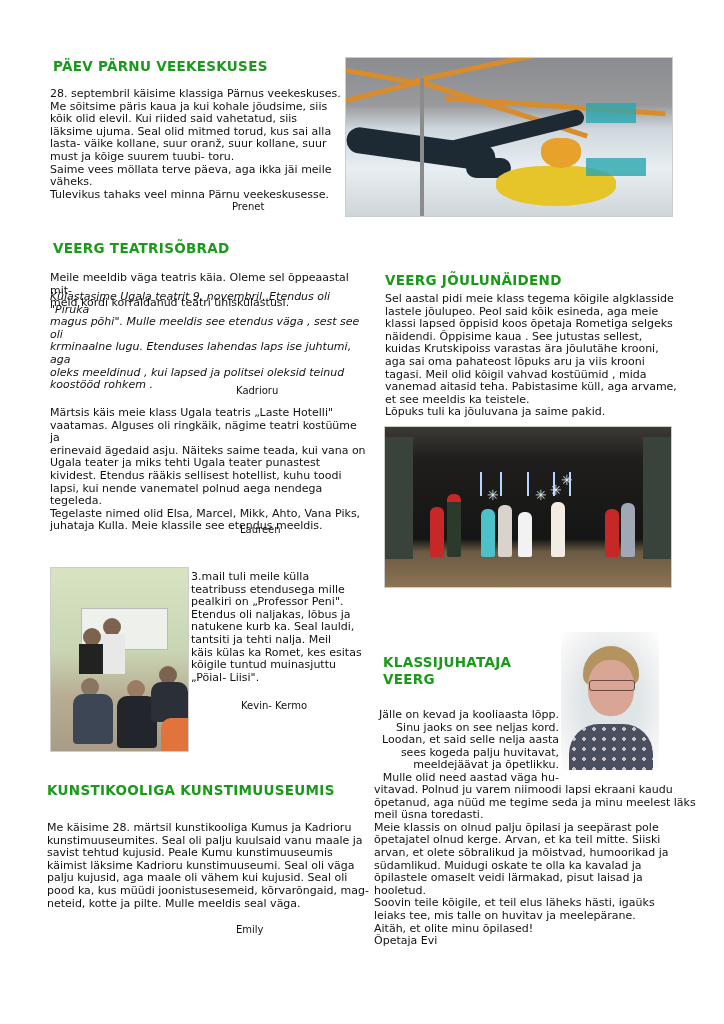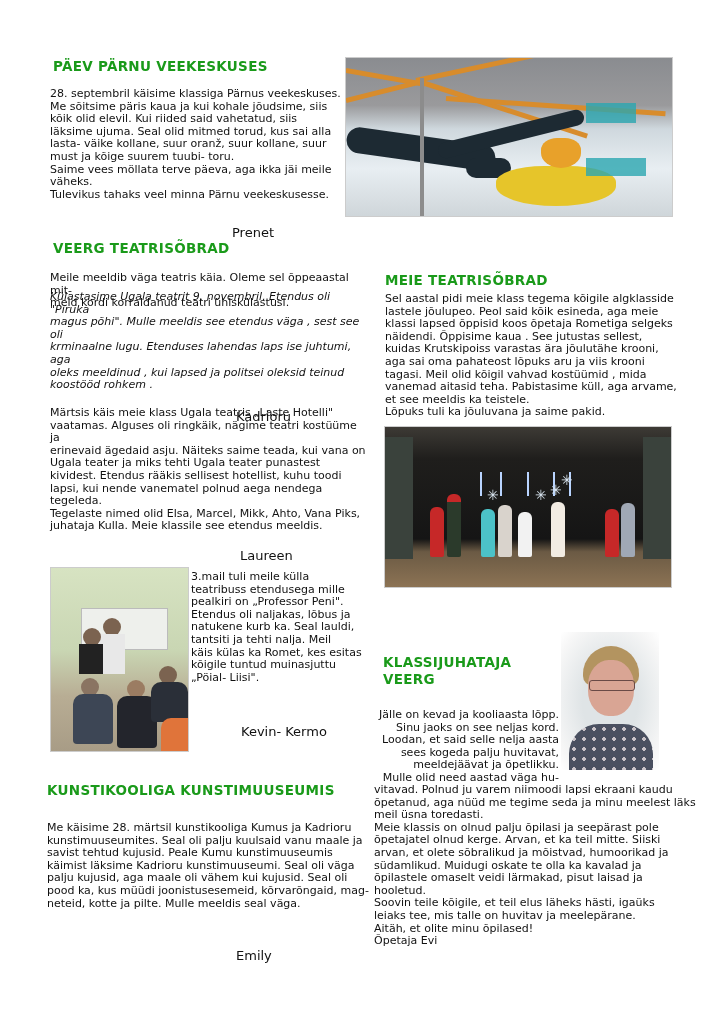--- a/index.html
+++ b/index.html
@@ -2,21 +2,21 @@
 <html><head>
 <meta charset="utf-8">
 <style>
   html, body { margin: 0; padding: 0; background: #ffffff; }
   body { width: 724px; height: 1024px; position: relative; overflow: hidden;
          font-family: "DejaVu Sans", sans-serif; color: #111; }
   .abs { position: absolute; }
   .heading { color: #1a9a1a; font-weight: bold; font-size: 13.5px; letter-spacing: 0.3px;
              font-family: "DejaVu Sans", sans-serif; }
   .body { font-size: 11px; line-height: 12.6px; white-space: pre-line; }
-  .author { font-size: 13px; margin-top: 24px; }
+  .author { font-size: 10px; }
   .photo { border: 1px solid #ccc; overflow: hidden; }
 
   
   #pool { left: 345px; top: 57px; width: 326px; height: 158px;
           background: linear-gradient(180deg, #8a8c90 0%, #9a9a9c 30%, #cfd8de 45%, #e8eef2 70%, #cfd6da 100%); }
   #pool .beam { position: absolute; height: 5px; background: #d88c2c; transform-origin: left center; }
   #pool .tube { position: absolute; background: #1d2a33; border-radius: 20px; }
   #pool .slide { position: absolute; background: #e6c52a; border-radius: 40% 40% 50% 50%; }
   #pool .glass { position: absolute; background: #2aa6b0; opacity: 0.8; }
 
@@ -122,21 +122,21 @@
 <div class="abs heading" style="left:47px; top:782px;text-align:right;">KUNSTIKOOLIGA KUNSTIMUUSEUMIS</div>
 <div class="abs body" style="left:47px; top:822px; width:330px;">Me käisime 28. märtsil kunstikooliga Kumus ja Kadrioru
 kunstimuuseumites. Seal oli palju kuulsaid vanu maale ja
 savist tehtud kujusid. Peale Kumu kunstimuuseumis
 käimist  läksime Kadrioru kunstimuuseumi. Seal oli väga
 palju kujusid, aga maale oli vähem kui kujusid. Seal oli
 pood ka, kus müüdi joonistusesemeid, kõrvarõngaid, mag-
 neteid, kotte ja pilte. Mulle meeldis seal väga.</div>
 <div class="abs author" style="left:236px; top:924px;text-align:right;">Emily</div>
 
-<div class="abs heading" style="left:385px; top:272px;">MEIE TEATRISÕBRAD</div>
+<div class="abs heading" style="left:385px; top:272px;">VEERG JÕULUNÄIDEND</div>
 <div class="abs body" style="left:385px; top:293px; width:320px;">Sel aastal pidi meie klass tegema kõigile algklasside
 lastele jõulupeo. Peol said kõik esineda, aga meie
 klassi lapsed õppisid koos õpetaja Rometiga selgeks
 näidendi. Õppisime kaua . See jutustas sellest,
 kuidas Krutskipoiss varastas ära jõulutähe krooni,
 aga sai oma pahateost lõpuks aru ja viis krooni
 tagasi. Meil olid kõigil vahvad kostüümid , mida
 vanemad aitasid teha. Pabistasime küll, aga arvame,
 et see meeldis ka teistele.
 Lõpuks tuli ka jõuluvana ja saime pakid.</div>

